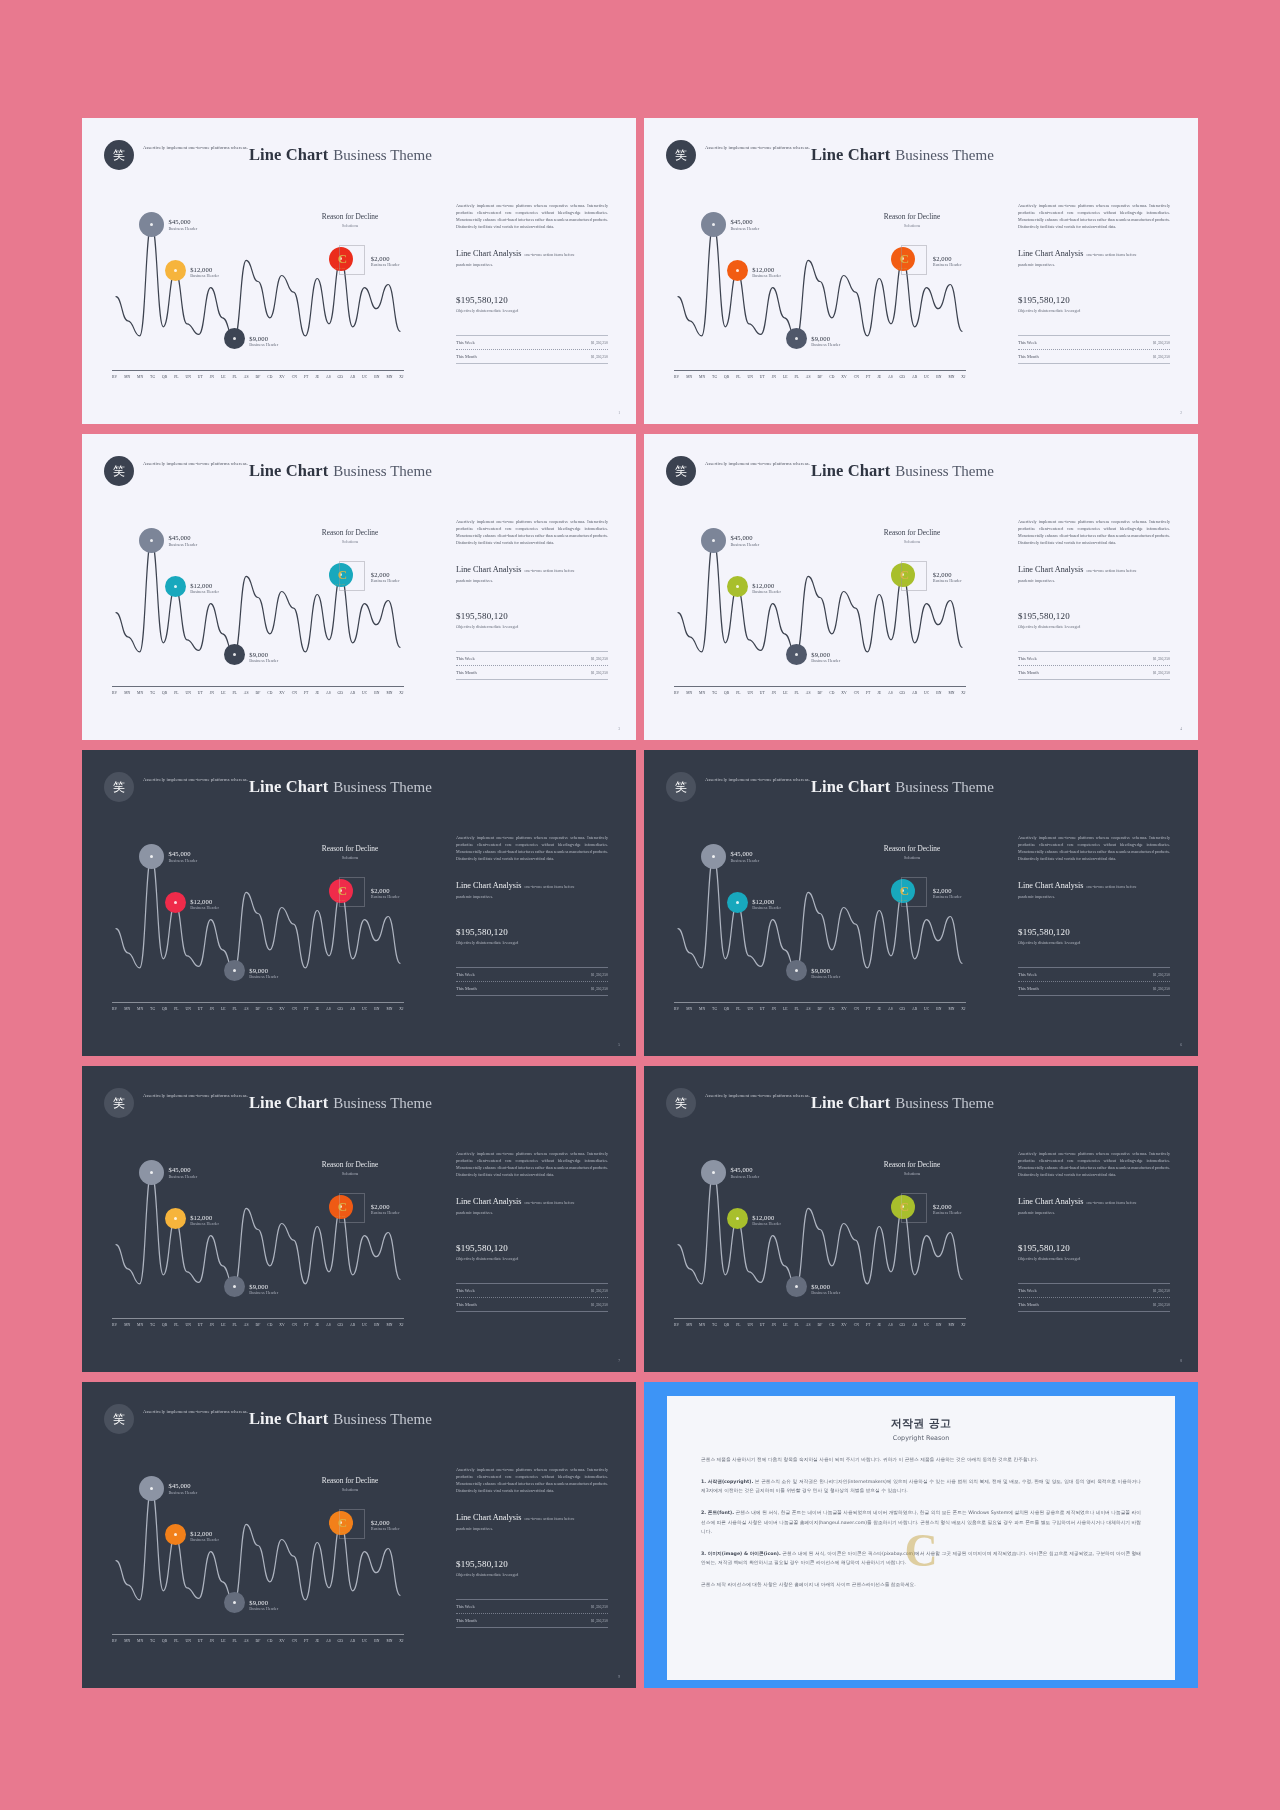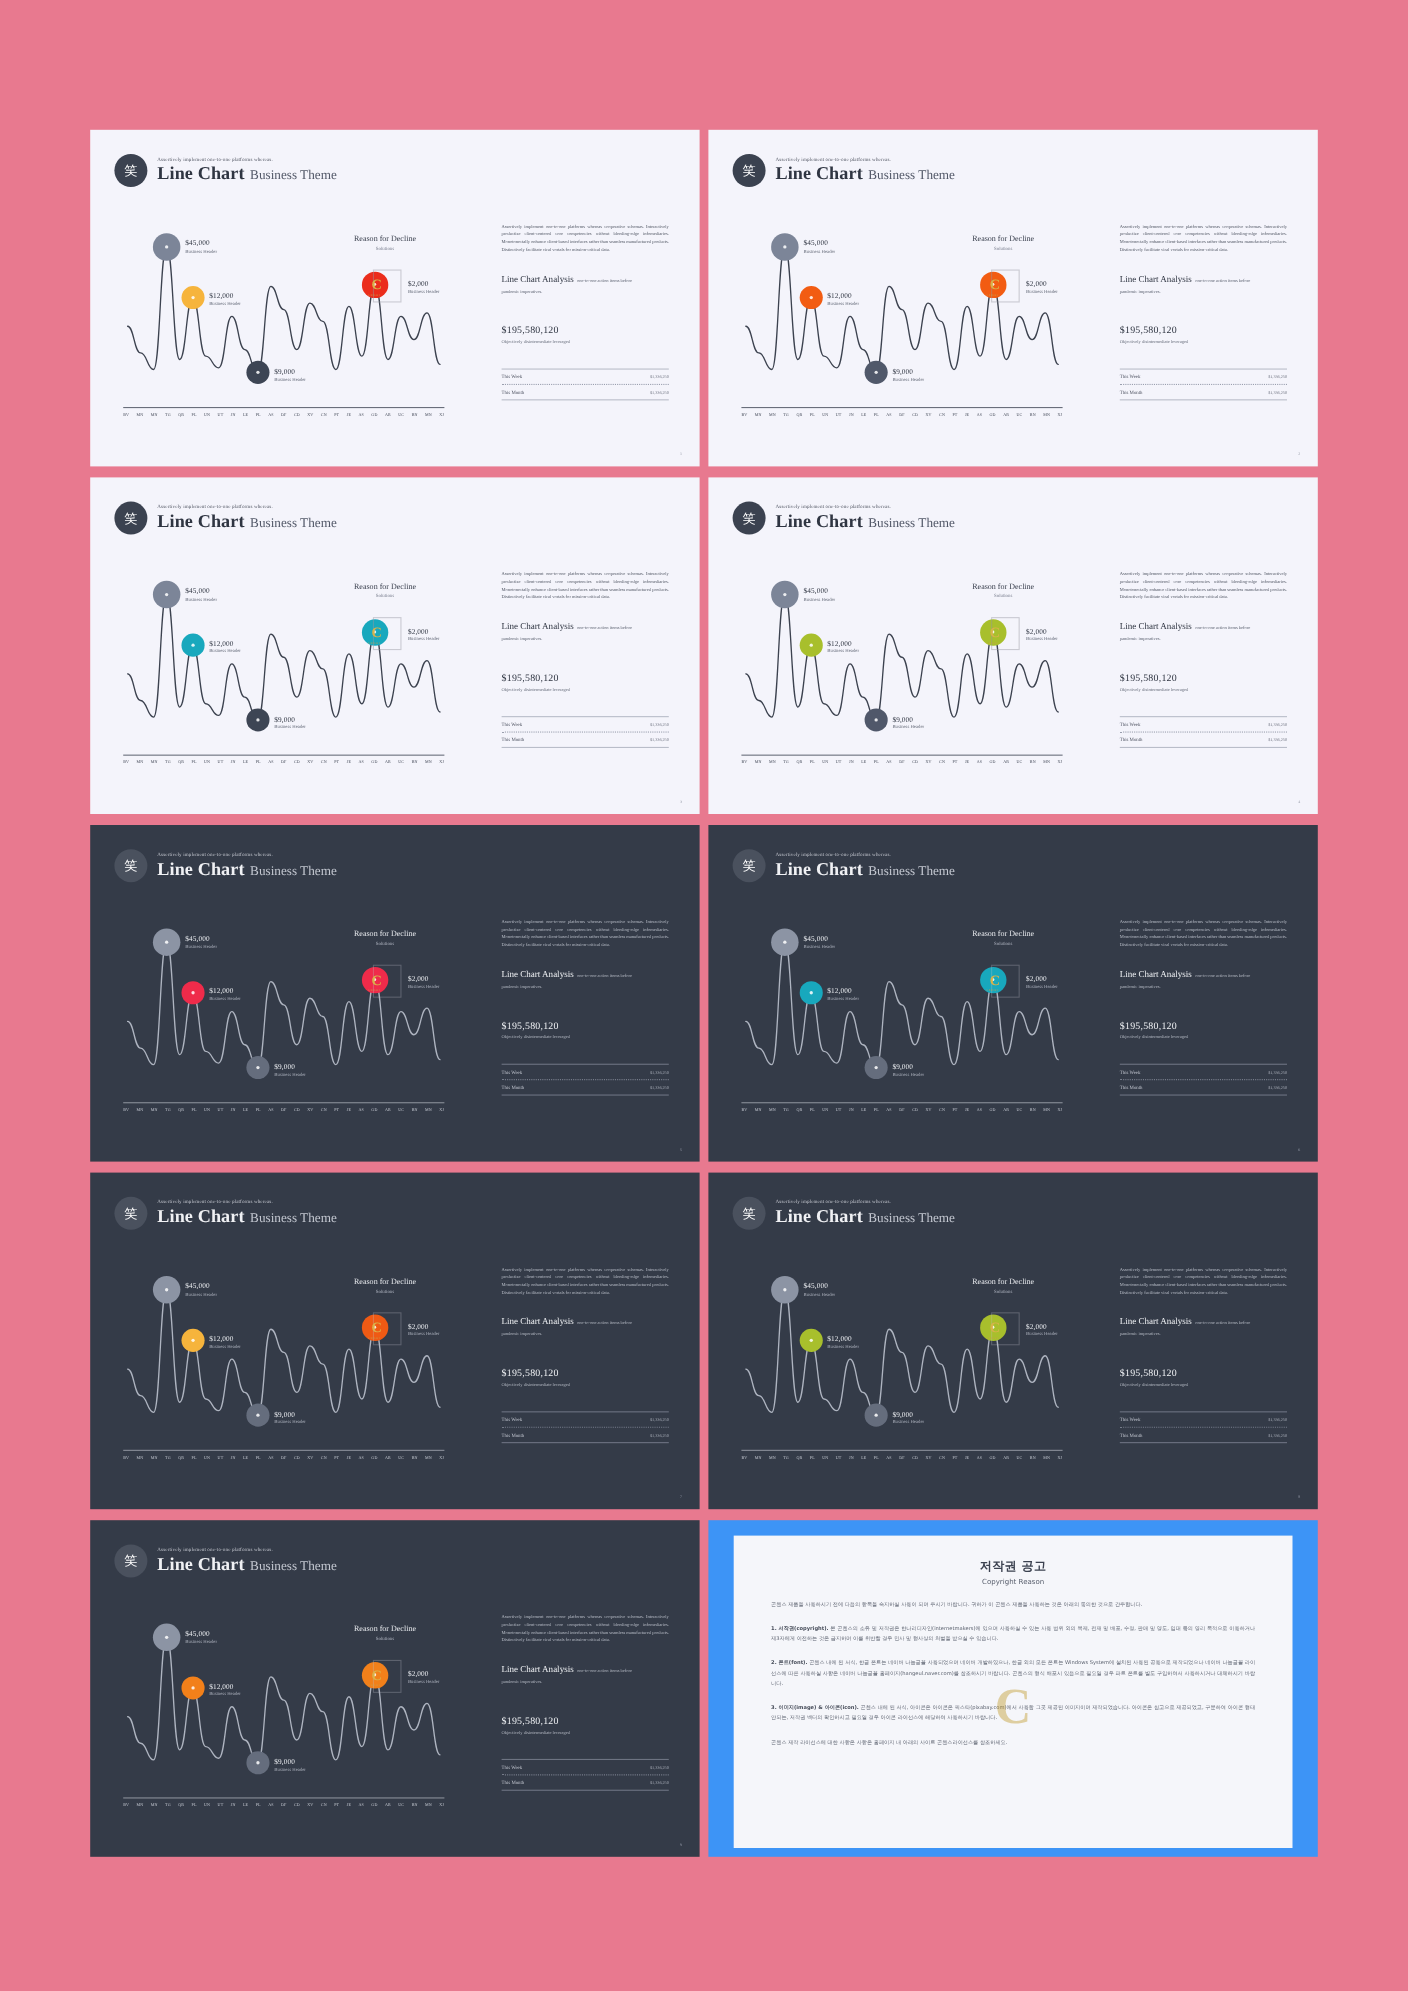--- a/index.html
+++ b/index.html
@@ -31,27 +31,27 @@
 
   
   .hdr { position:absolute; left:22px; top:22px; display:flex; align-items:center; gap:9px; }
   .logo {
     width: 30px; height: 30px; border-radius: 50%;
     background: #3b4250; color: #fff;
     display:flex; align-items:center; justify-content:center;
     font-size: 12px; line-height:1;
   }
   .dark .logo { background: #4a515e; }
-  .hdr-txt { display:flex; flex-direction:column; gap:1px; }
+  .hdr-txt { display:flex; flex-direction:row; gap:1px; }
   .tagline { font-size: 4.6px; letter-spacing:.12px; color:#4a4f5c; }
   .dark .tagline { color:#c9ccd4; }
   .title-line { display:flex; align-items:baseline; gap:5px; }
   .title-main { font-size: 16.5px; font-weight: bold; color: #2f3542; letter-spacing:.1px; }
   .dark .title-main { color:#f0f1f4; }
-  .title-sub { font-size: 12px; color: #525868; }
+  .title-sub { font-size: 15px; color: #525868; }
   .dark .title-sub { color:#c3c7d0; }
 
   
   .chart-wrap { position:absolute; left:30px; top:78px; width:292px; height:190px; }
   .chart-svg { position:absolute; left:0; top:0; width:292px; height:165px; }
   .reason { position:absolute; left:178px; top:16px; width:120px; text-align:center; }
   .reason-t { font-size: 7.3px; color:#3c4250; }
   .dark .reason-t { color:#e6e8ec; }
   .reason-s { font-size: 4.4px; color:#7c8190; margin-top:2px; }
   .dark .reason-s { color:#aeb3bf; }

